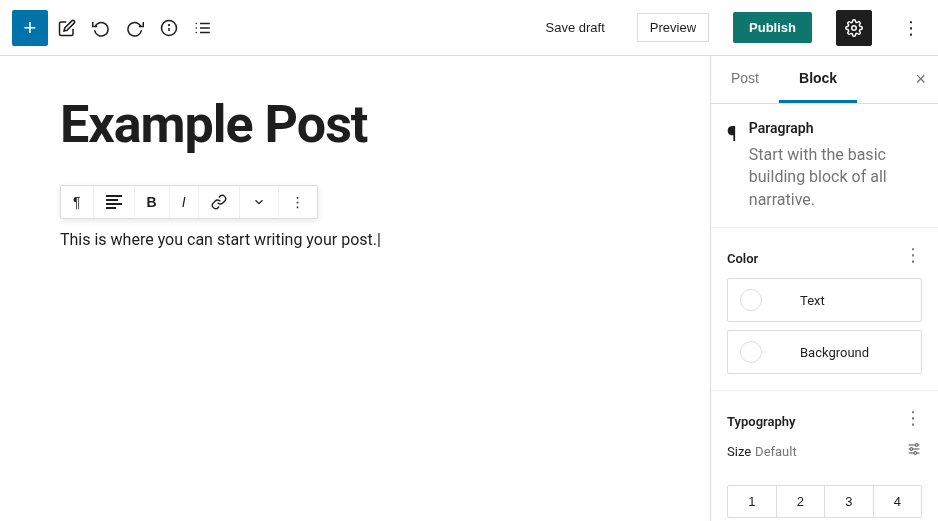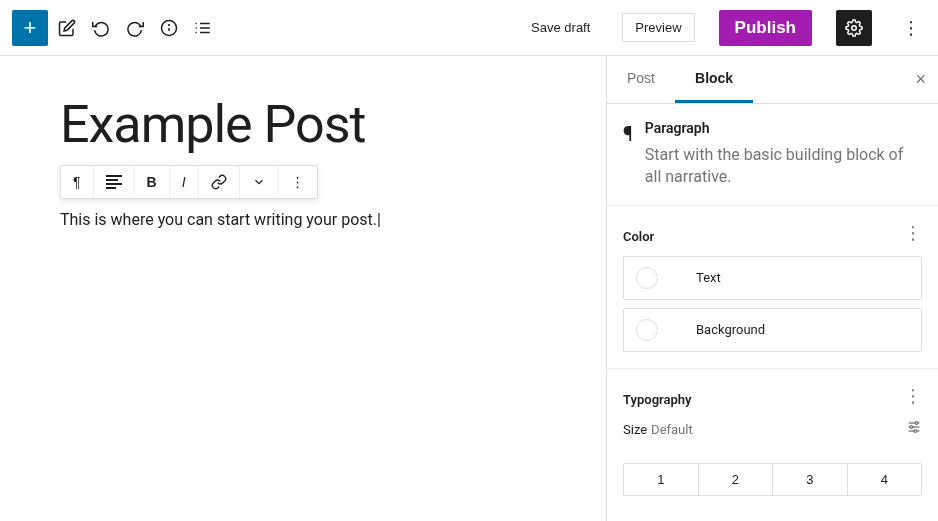--- a/index.html
+++ b/index.html
@@ -18,36 +18,36 @@
       width: 36px; height: 36px; background: #0073aa; border: none; border-radius: 2px;
       color: #fff; font-size: 22px; cursor: pointer; display: flex; align-items: center; justify-content: center; line-height: 1;
     }
     .toolbar-icon-btn {
       background: none; border: none; cursor: pointer; padding: 6px; border-radius: 2px;
       color: #1e1e1e; display: flex; align-items: center; justify-content: center;
       font-size: 16px;
     }
     .btn-save-draft { background: none; border: none; cursor: pointer; color: #1e1e1e; font-size: 13px; padding: 6px 8px; }
     .btn-preview { background: none; border: 1px solid #ddd; border-radius: 0; cursor: pointer; color: #1e1e1e; font-size: 13px; padding: 6px 12px; }
-    .btn-publish { background: #a21caf; border: none; border-radius: 2px; cursor: pointer; color: #fff; font-size: 17px; padding: 8px 16px; font-weight: 600; }
+    .btn-publish { background: #0f766e; border: none; border-radius: 2px; cursor: pointer; color: #fff; font-size: 13px; padding: 8px 16px; font-weight: 600; }
     .btn-settings { background: #1e1e1e; border: none; border-radius: 2px; cursor: pointer; color: #fff; width: 36px; height: 36px; display: flex; align-items: center; justify-content: center; }
     .btn-more { background: none; border: none; cursor: pointer; padding: 6px; color: #1e1e1e; font-size: 18px; }
 
     
     .main-area {
       display: flex; flex: 1; overflow: hidden;
     }
 
     
     .editor-area {
       flex: 1; padding: 40px 60px; overflow-y: auto; background: #fff; position: relative;
     }
 
     .post-title {
-      font-size: 52px; font-weight: 400; color: #1e1e1e; margin-bottom: 12px;
+      font-size: 52px; font-weight: 700; color: #1e1e1e; margin-bottom: 32px;
       letter-spacing: -1px; line-height: 1.1;
       
       overflow: hidden; max-height: 80px;
     }
 
     .block-wrapper {
       position: relative; margin-top: 8px;
     }
 
     .block-toolbar {
@@ -68,21 +68,21 @@
       font-size: 16px; color: #1e1e1e; line-height: 1.6; padding: 4px 0;
       min-height: 28px; outline: none;
     }
     .cursor-line::after {
       content: '|'; animation: blink 1s step-end infinite; color: #1e1e1e;
     }
     @keyframes blink { 50% { opacity: 0; } }
 
     
     .sidebar {
-      width: 332px; border-left: 1px solid #ddd; background: #fff; display: flex; flex-direction: column; overflow-y: auto; flex-shrink: 0;
+      width: 228px; border-left: 1px solid #ddd; background: #fff; display: flex; flex-direction: column; overflow-y: auto; flex-shrink: 0;
     }
 
     .sidebar-tabs {
       display: flex; border-bottom: 1px solid #ddd; flex-shrink: 0;
       align-items: center; justify-content: space-between; padding-right: 8px;
     }
     .sidebar-tab {
       padding: 14px 20px; font-size: 14px; cursor: pointer; color: #757575; border-bottom: 3px solid transparent; background: none; border-top: none; border-left: none; border-right: none;
     }
     .sidebar-tab.active { color: #1e1e1e; border-bottom-color: #0073aa; font-weight: 600; }

